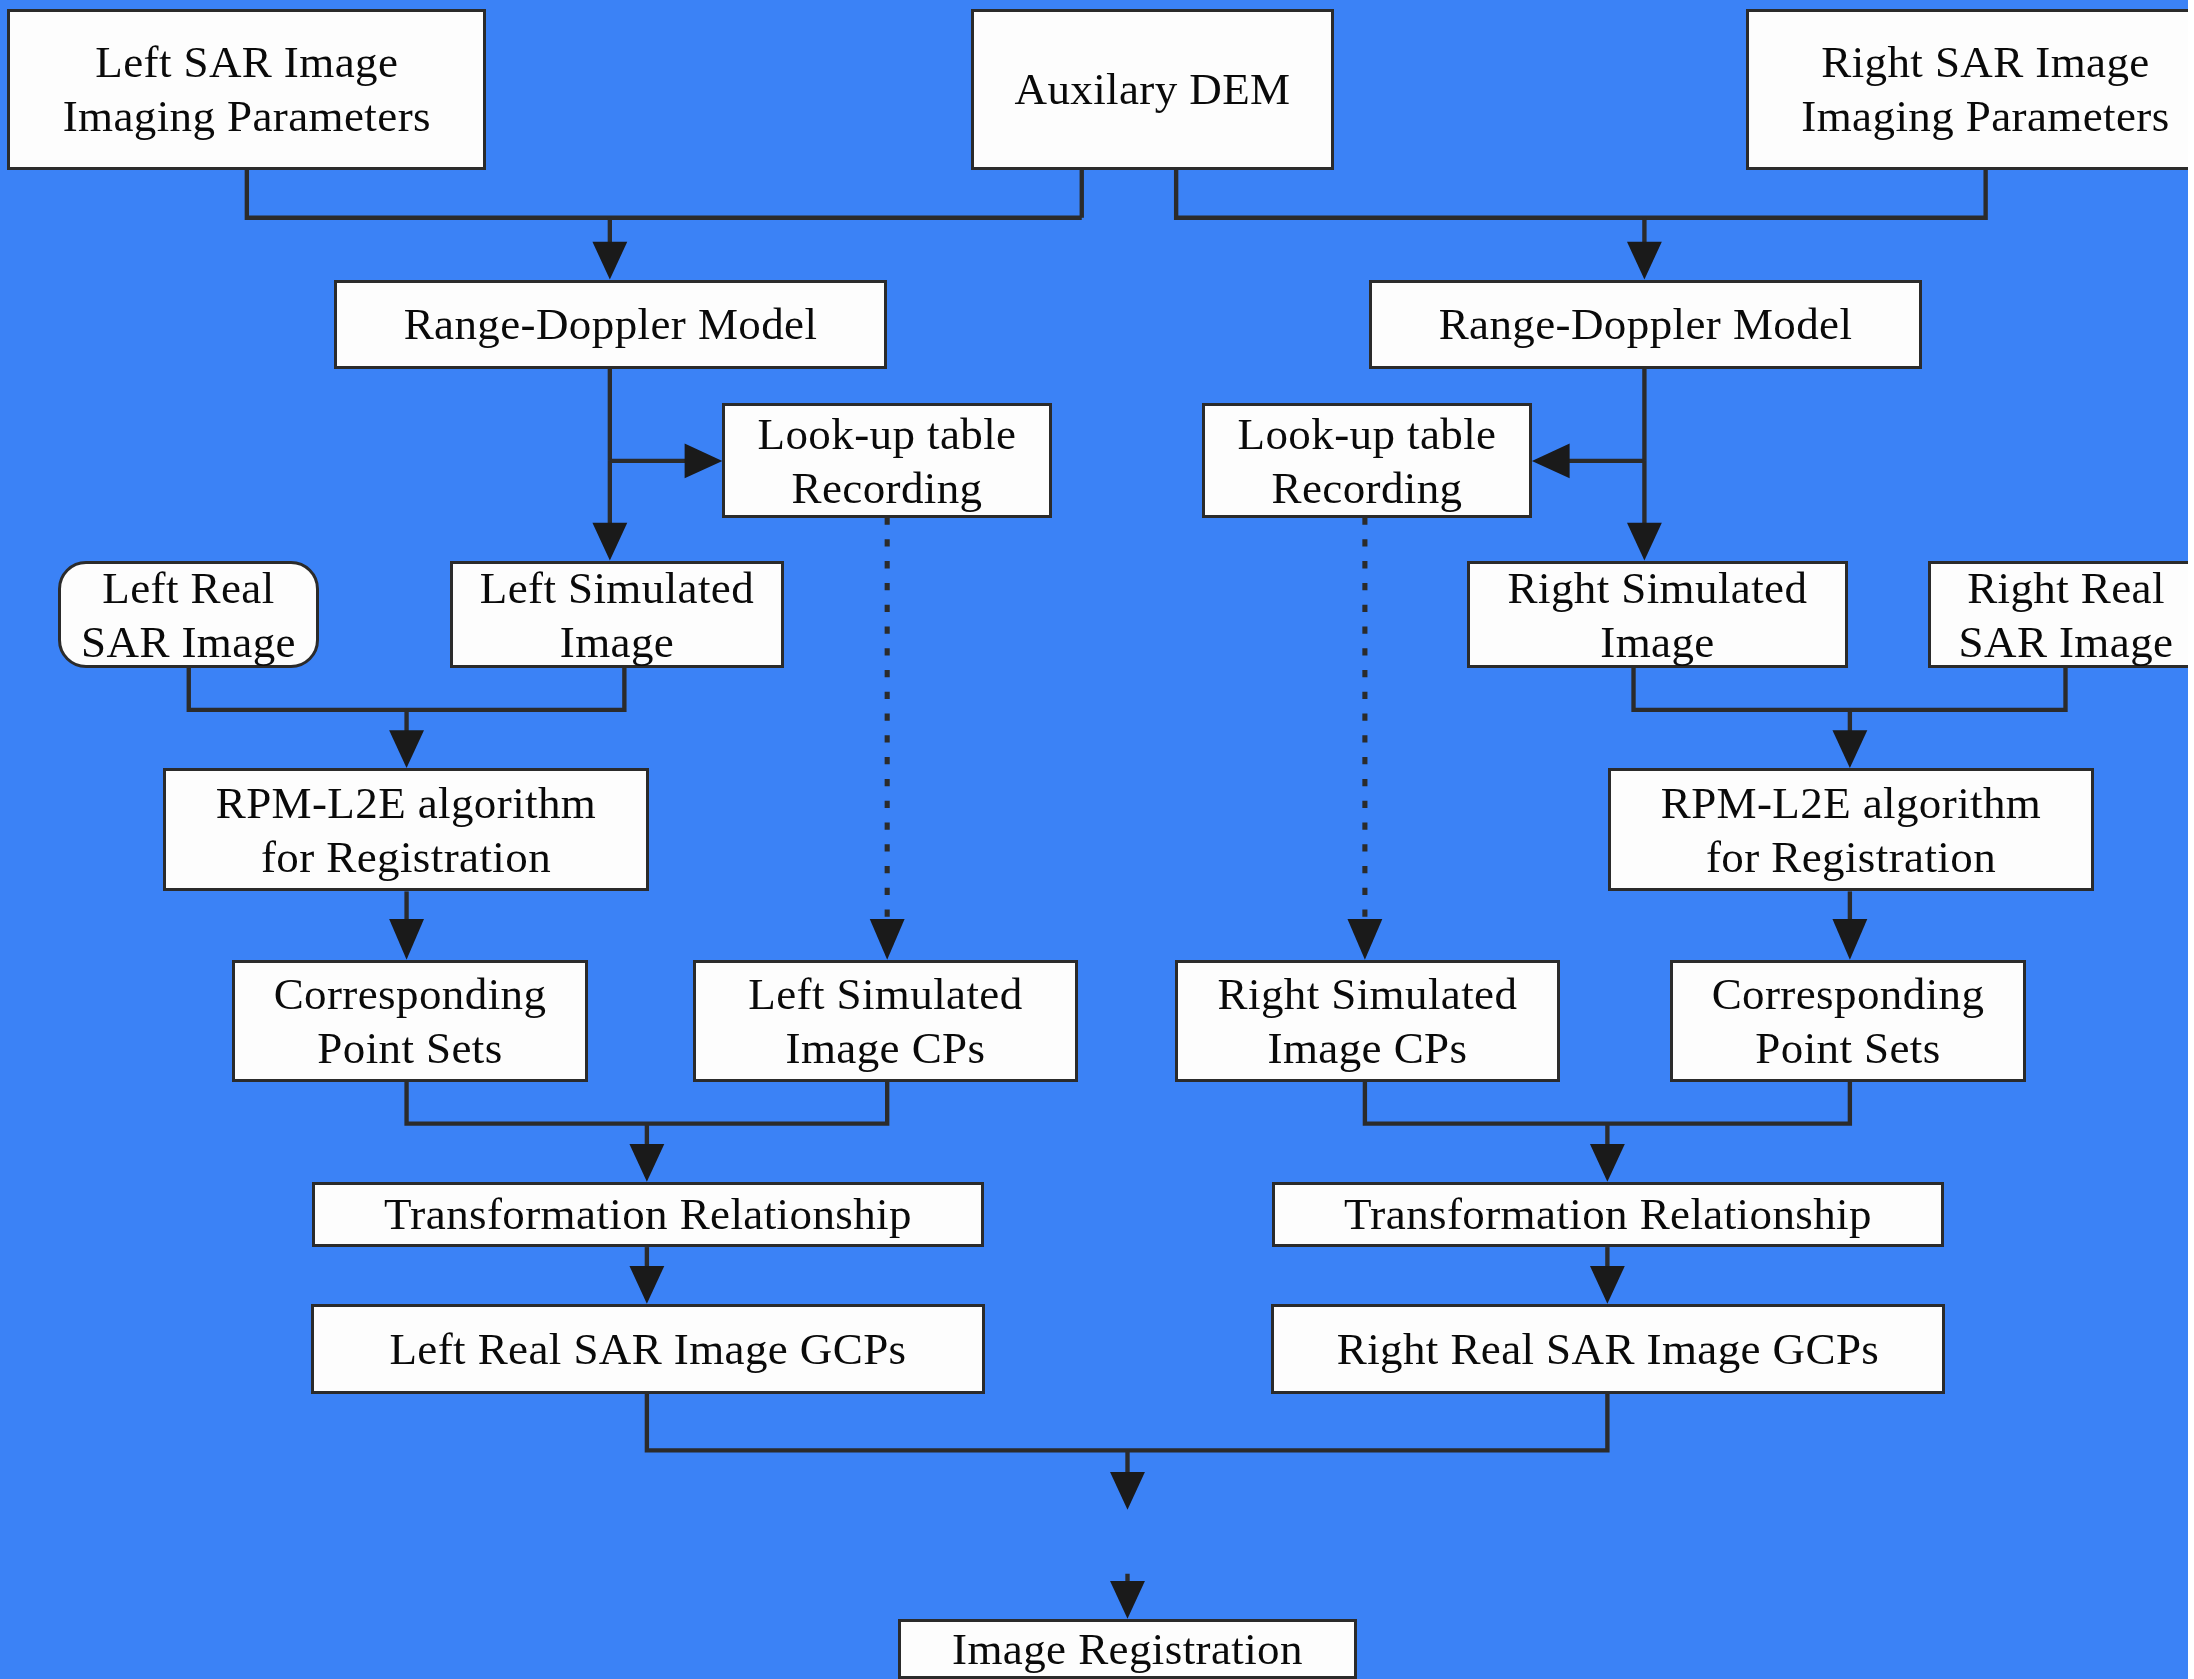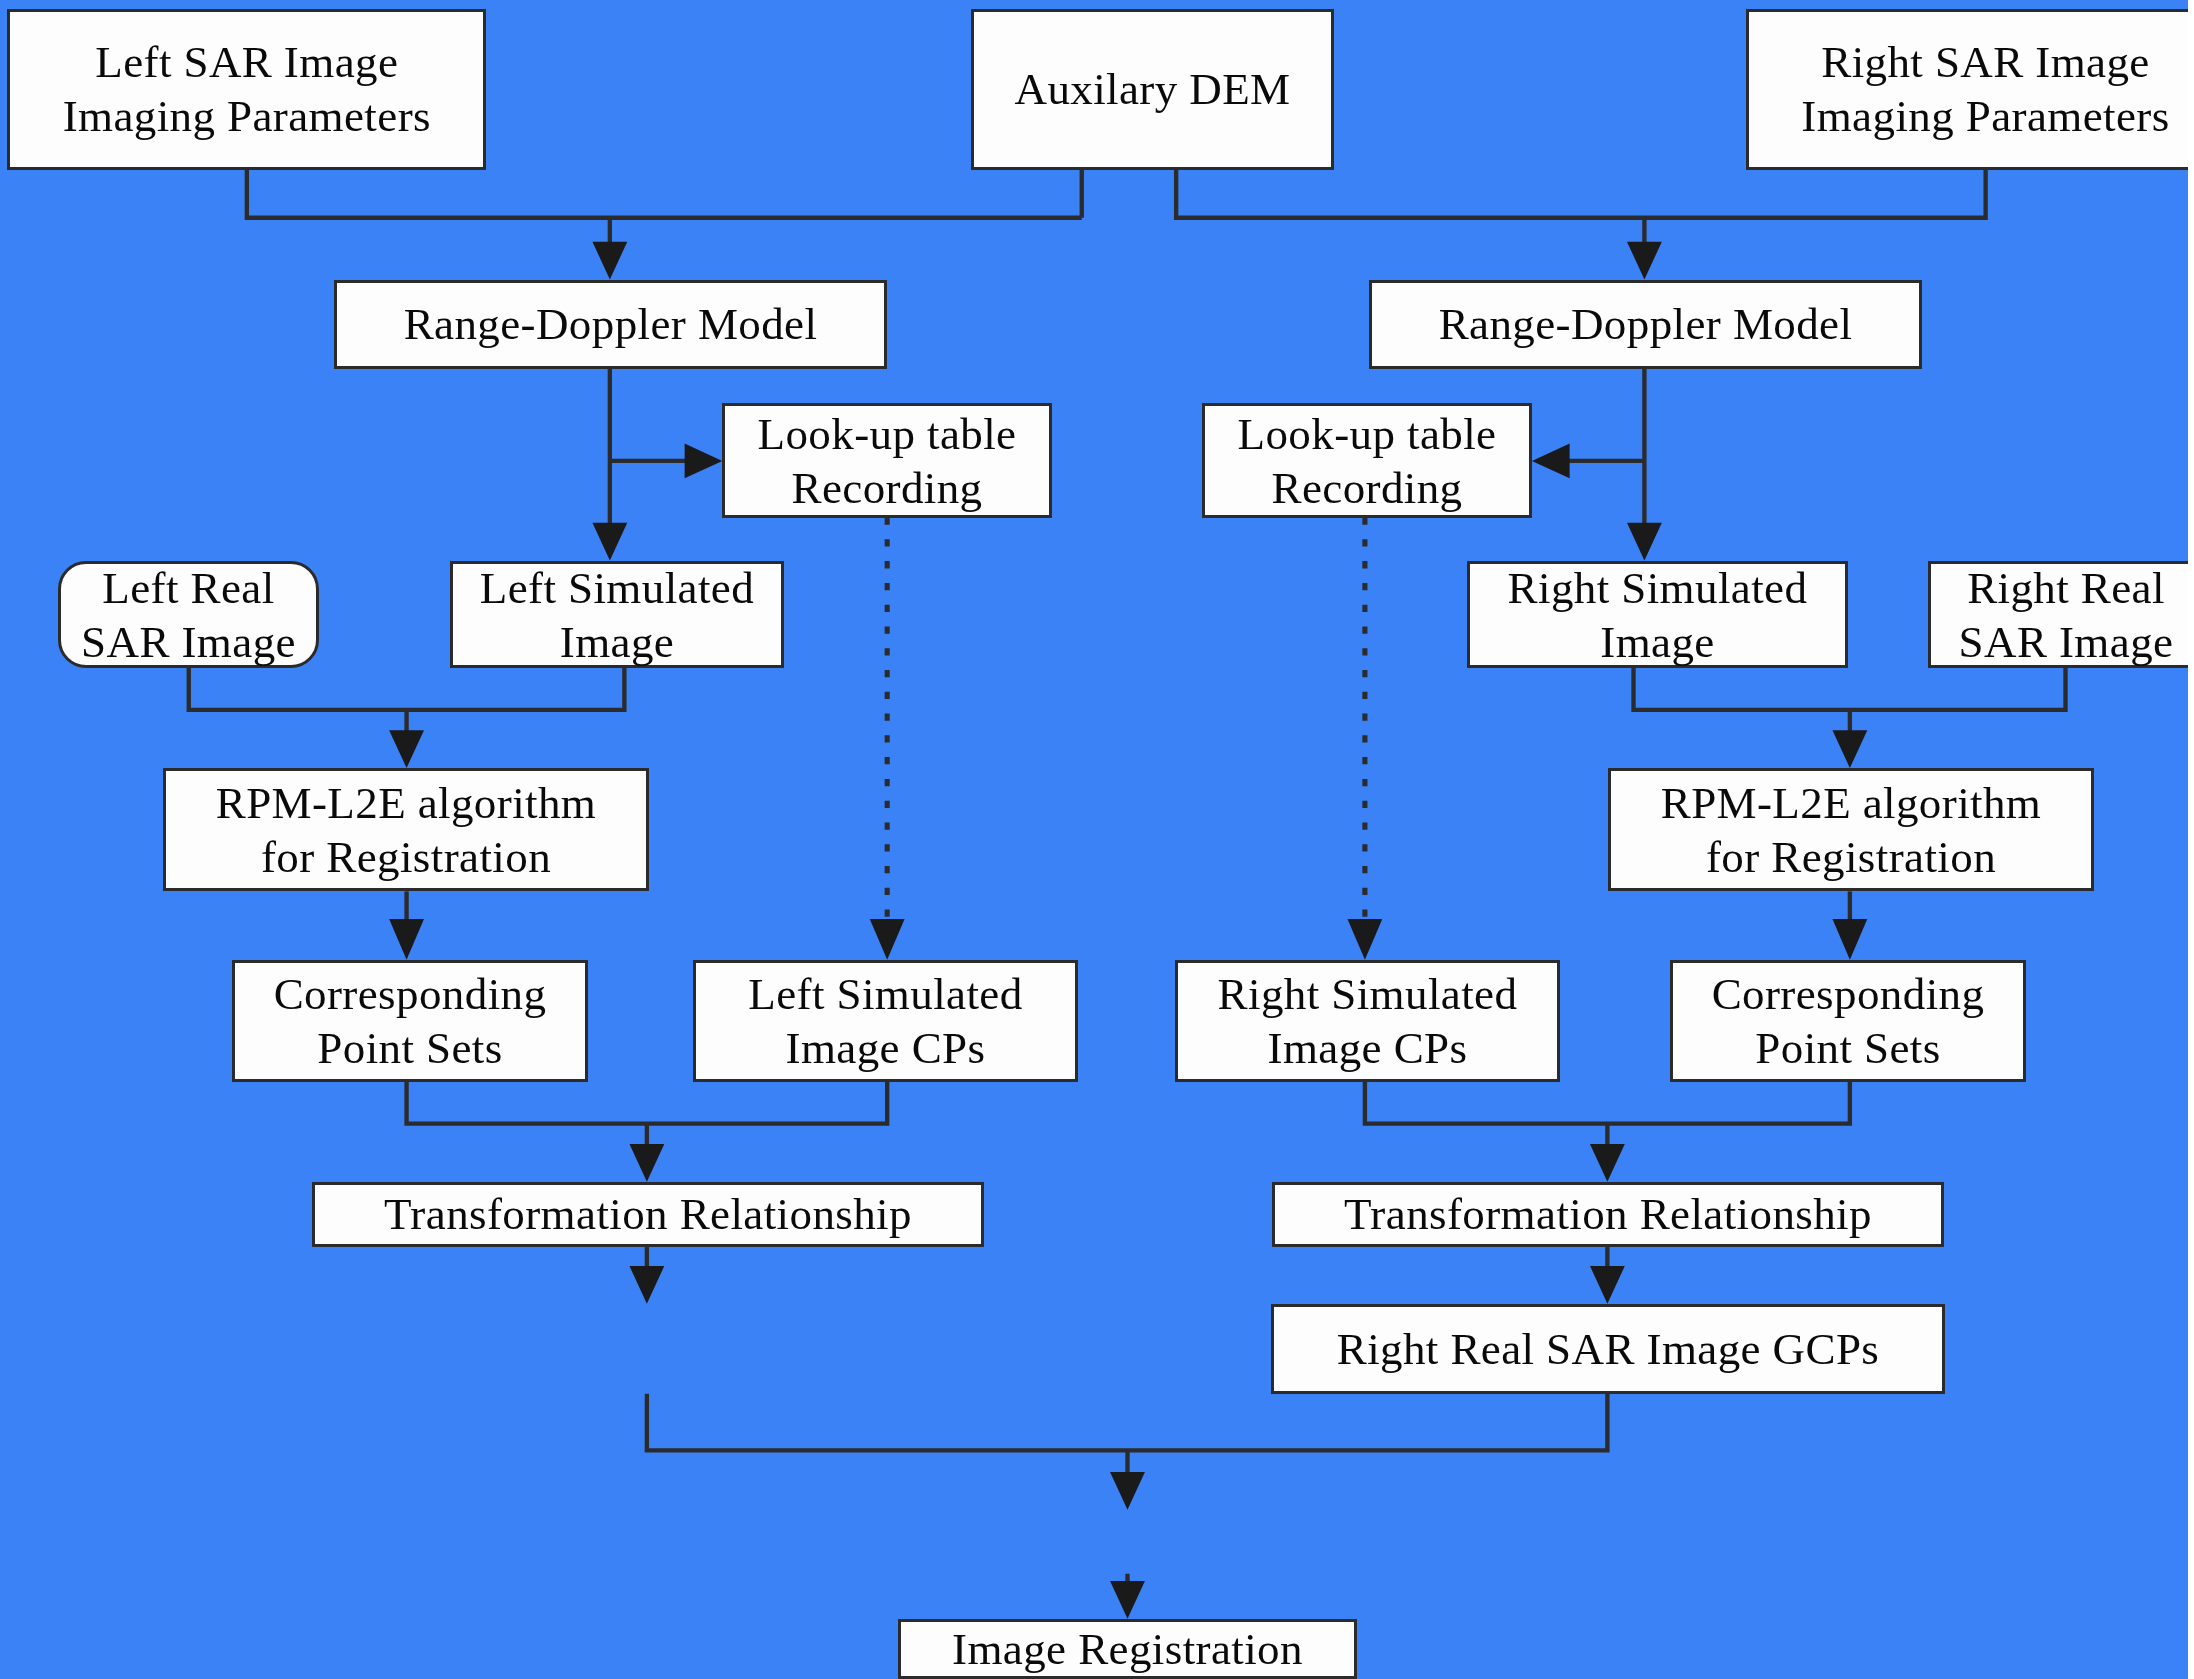--- a/index.html
+++ b/index.html
@@ -179,20 +179,21 @@
   <div class="node two-line" style="left:1175px; top:960px; width:385px; height:122px;">Right Simulated
 Image CPs</div>
 
   <div class="node two-line" style="left:1670px; top:960px; width:356px; height:122px;">Corresponding
 Point Sets</div>
 
   <div class="node" style="left:312px; top:1182px; width:672px; height:65px;">Transformation Relationship</div>
 
   <div class="node" style="left:1272px; top:1182px; width:672px; height:65px;">Transformation Relationship</div>
 
+  <div class="node" style="left:311px; top:1304px; width:674px; height:90px;">Left Real SAR Image GCPs</div>
 
   <div class="node" style="left:1271px; top:1304px; width:674px; height:90px;">Right Real SAR Image GCPs</div>
 
 
   <div class="node" style="left:898px; top:1619px; width:459px; height:60px;">Image Registration</div>
 
 </div>
 
 
 </body></html>

